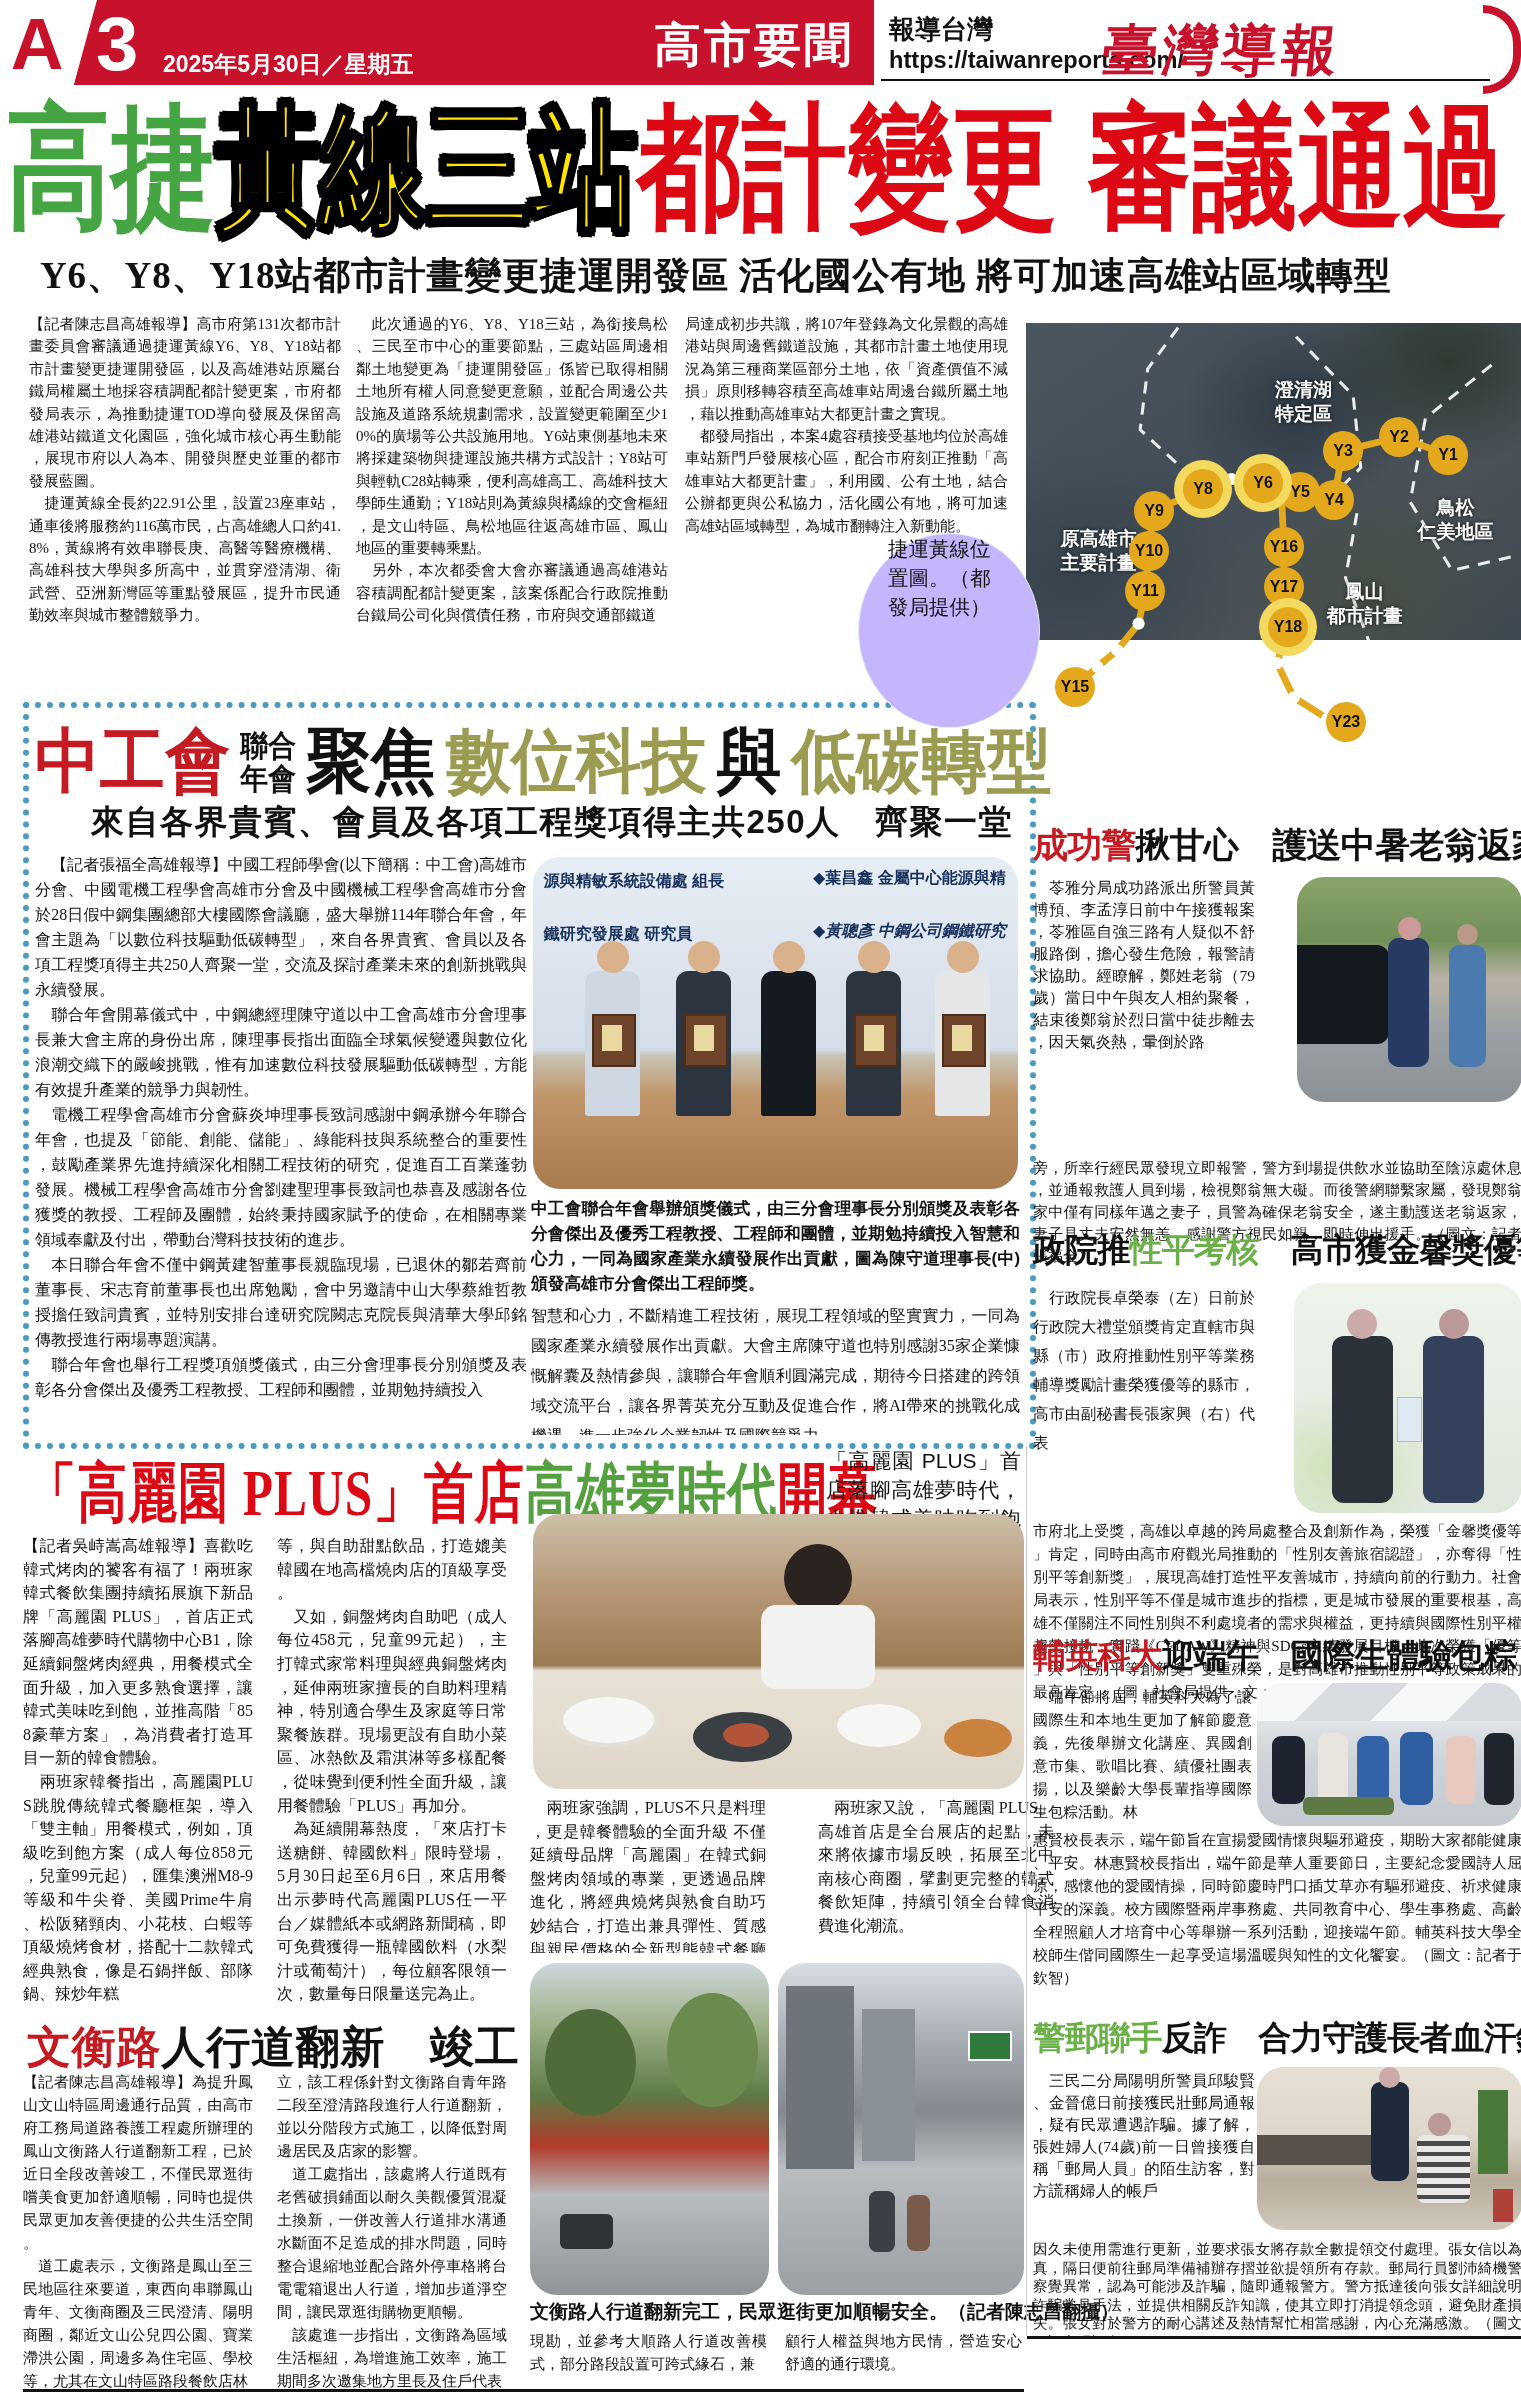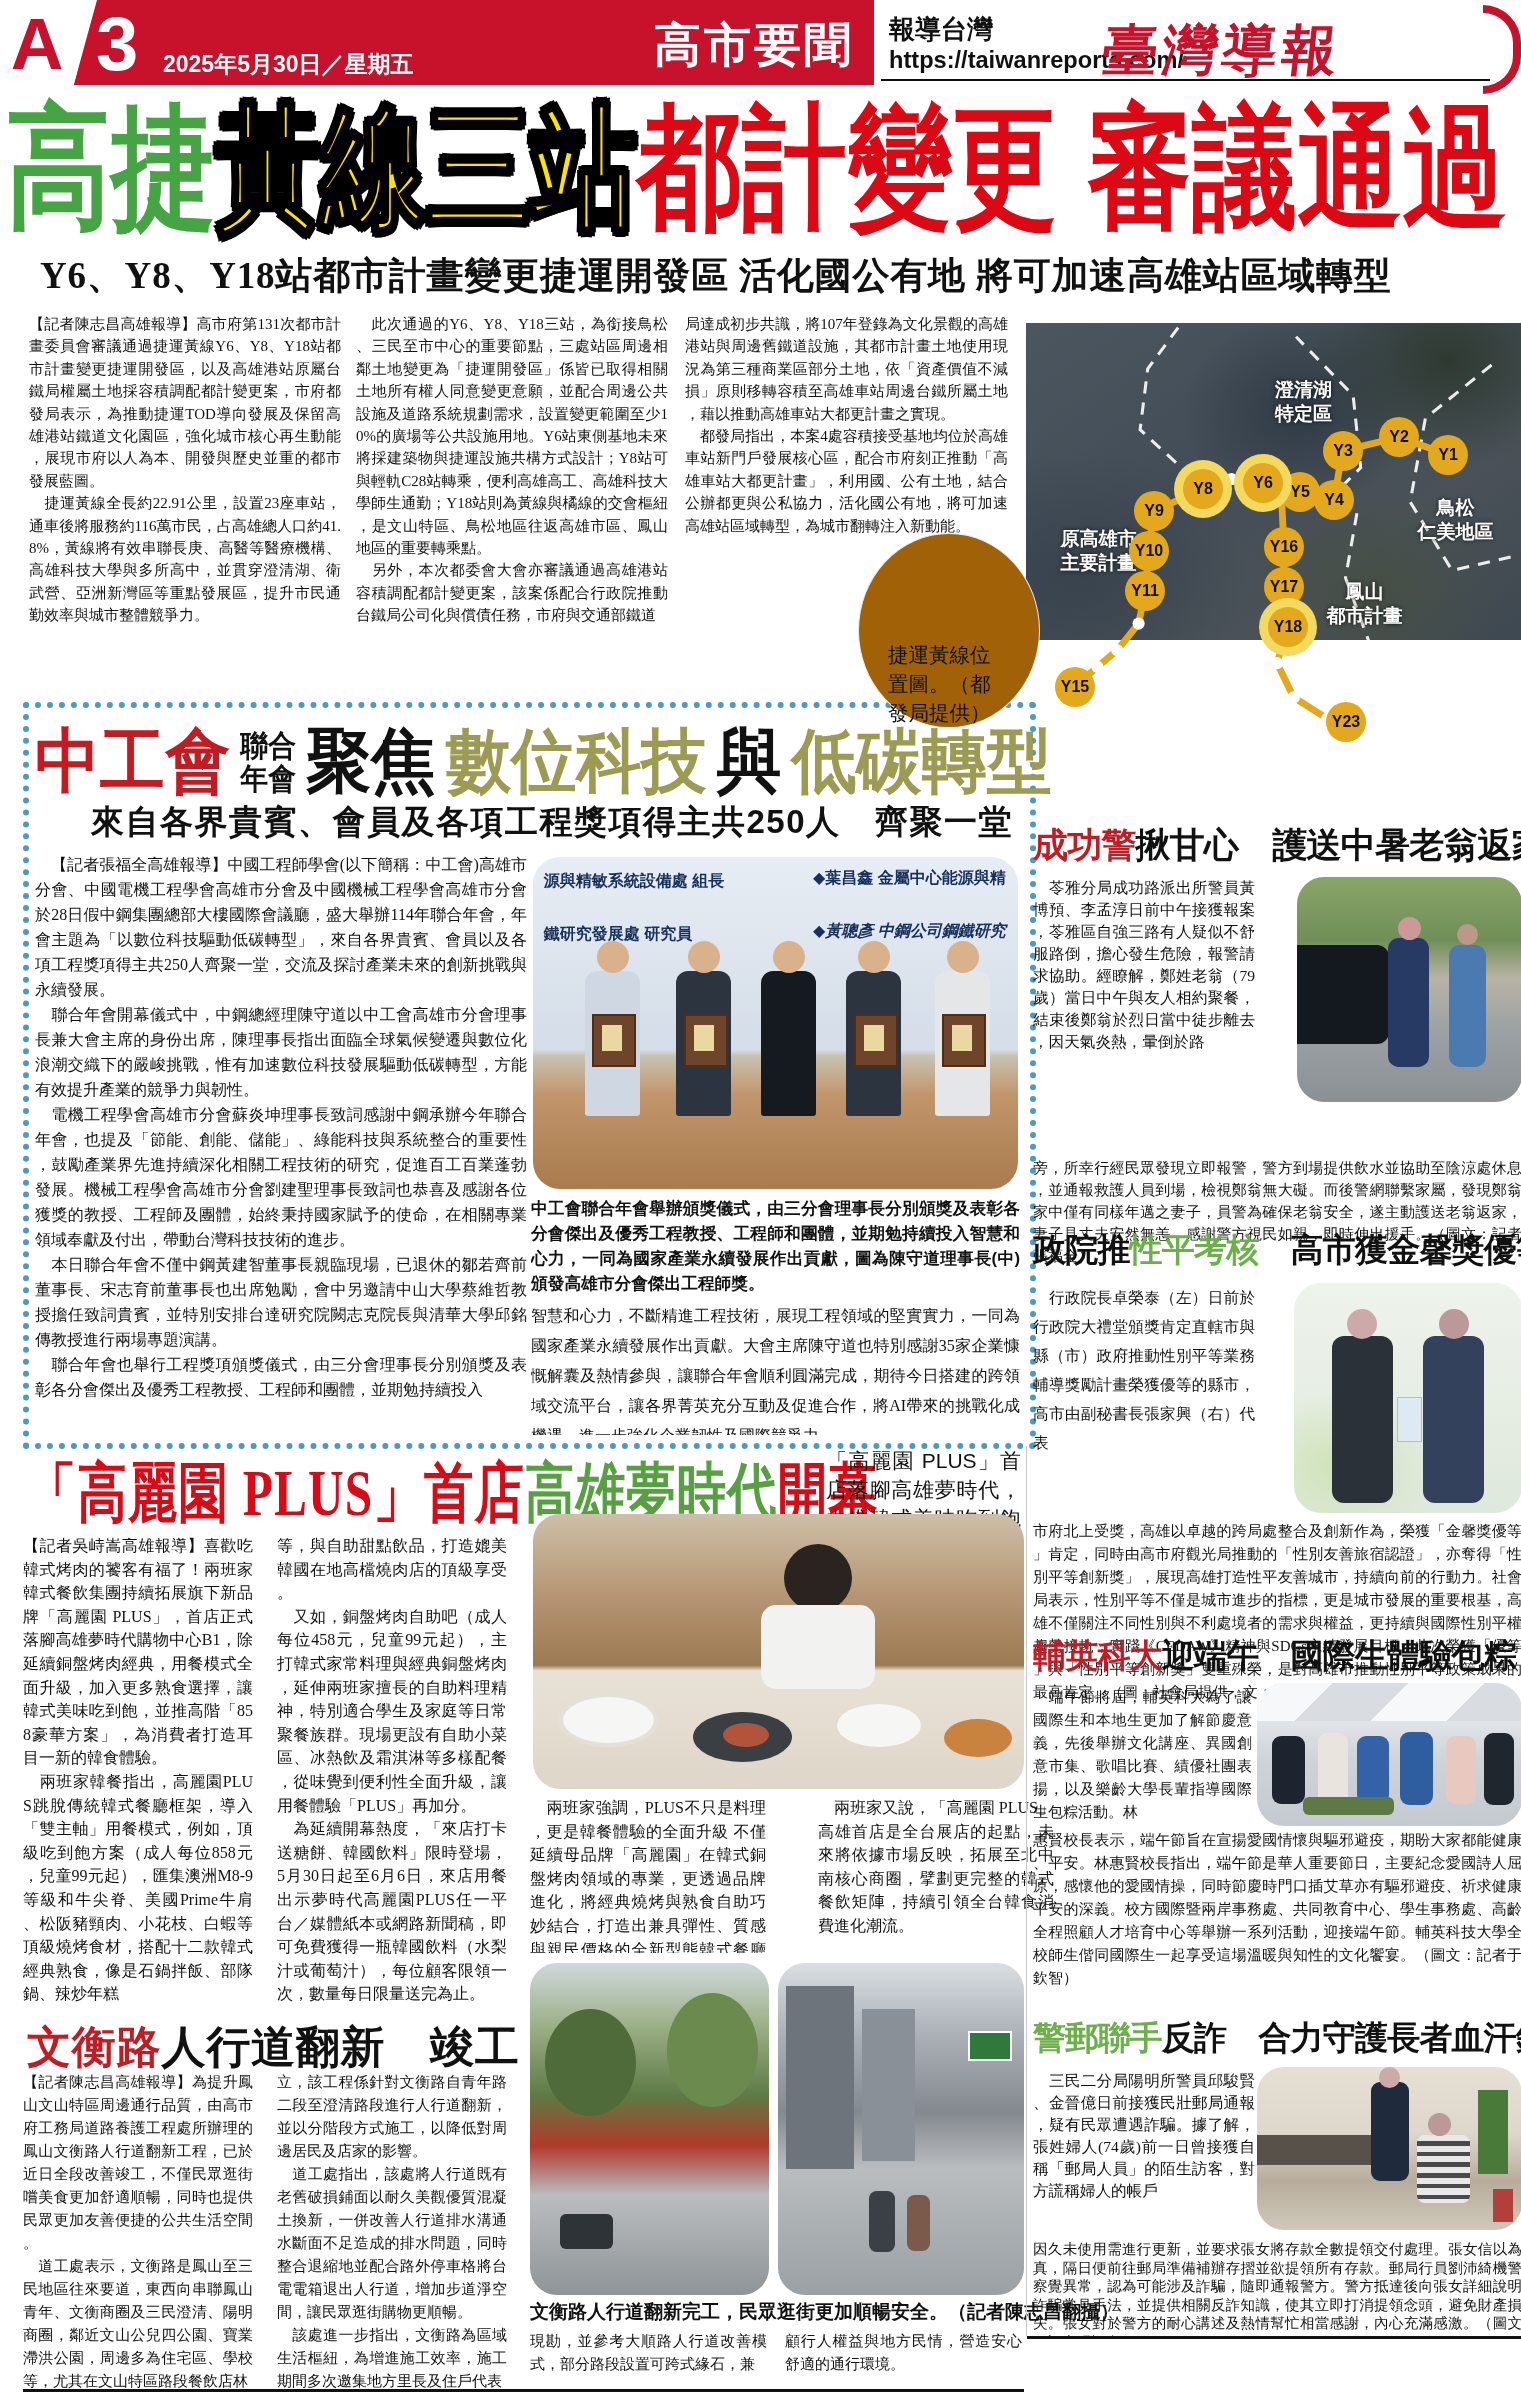--- a/index.html
+++ b/index.html
@@ -27,22 +27,22 @@
   .mainhead{left:6px;top:79px;white-space:nowrap;font-weight:900;font-size:134px;
             transform:scaleX(.78);transform-origin:left top;letter-spacing:0.8px;
             font-family:"Liberation Sans","DejaVu Sans",sans-serif;}
   .hg{color:#45a542;}
   .hy{color:#ffe400;-webkit-text-stroke:2.3px #000;
       text-shadow:-3.8px -3.8px 0 #000,3.8px -3.8px 0 #000,-3.8px 3.8px 0 #000,3.8px 3.8px 0 #000,0 -4.6px 0 #000,0 4.6px 0 #000,-5.3px 0 0 #000,5.3px 0 0 #000;}
   .hr{color:#dc0814;}
   .subhead{left:40px;top:251px;width:1461px;font-size:37px;font-weight:700;letter-spacing:0.8px;}
   
   .leadcol{top:313px;height:382px;font-size:15px;line-height:22.4px;}
-  .bubble{left:858px;top:533px;width:180px;height:193px;background:#a16207;border-radius:50%;
-          border:1.5px solid #e2eef6;z-index:6;display:flex;align-items:flex-end;justify-content:center;}
+  .bubble{left:858px;top:533px;width:180px;height:193px;background:#c4b5fd;border-radius:50%;
+          border:1.5px solid #e2eef6;z-index:6;display:flex;align-items:flex-start;justify-content:center;}
   .bubble div{width:122px;font-size:20.5px;line-height:29px;font-weight:500;}
   
   .map{left:1026px;top:323px;width:496px;height:317px;background:
        radial-gradient(198px 152px at 85% 12%,#2e3a31 0%,rgba(46,58,49,0) 70%),
        radial-gradient(167px 137px at 55% 28%,#303b46 0%,rgba(48,59,70,0) 70%),
        radial-gradient(228px 167px at 10% 80%,#39434d 0%,rgba(57,67,77,0) 75%),
        radial-gradient(183px 152px at 70% 85%,#454f44 0%,rgba(69,79,68,0) 70%),
        linear-gradient(145deg,#4c565f 0%,#434d57 40%,#4a5258 70%,#3e4850 100%);}
   .map svg{position:absolute;left:0;top:0;}
   .station{position:absolute;width:40px;height:40px;margin:-20px 0 0 -20px;border-radius:50%;

